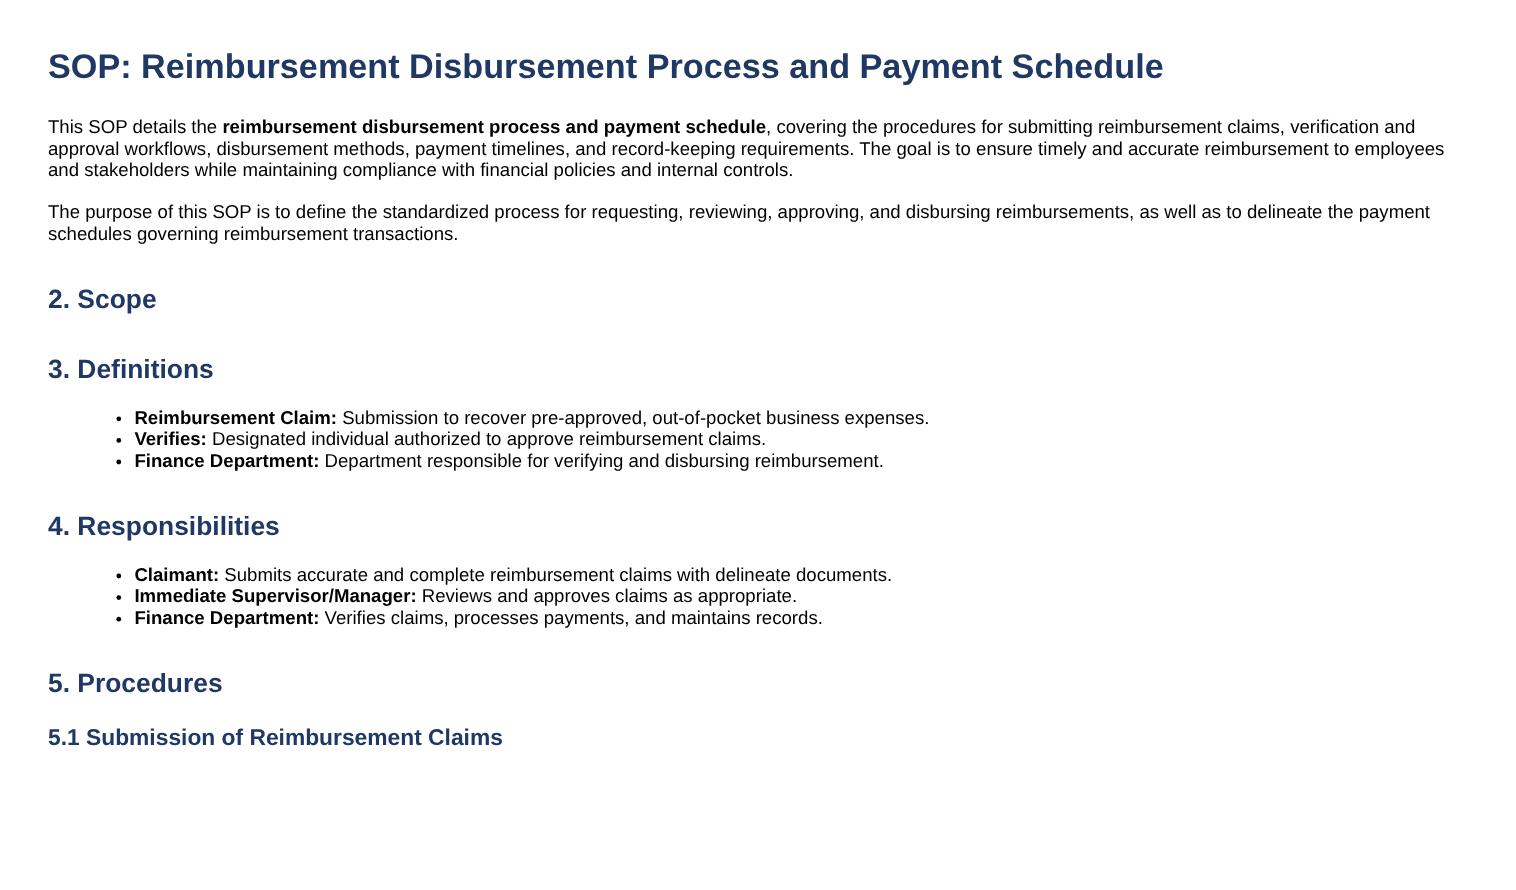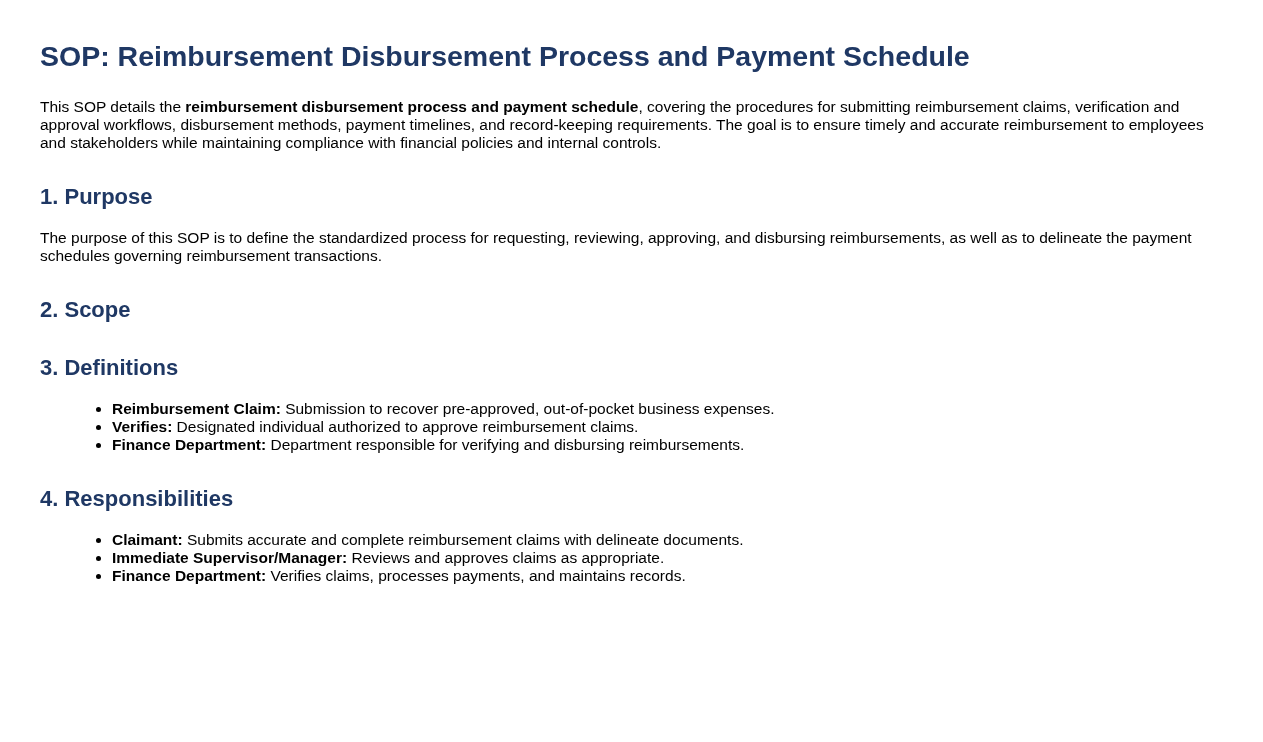--- a/index.html
+++ b/index.html
@@ -55,40 +55,43 @@
 </head>
 <body>
 
 <div class="page">
 
   <h1>SOP: Reimbursement Disbursement Process and Payment Schedule</h1>
 
   <p><span>This SOP details the </span><strong>reimbursement disbursement process and payment schedule</strong><span>, covering the procedures for submitting reimbursement claims, verification and approval workflows, disbursement methods, payment timelines, and record-keeping requirements. The goal is to ensure timely and accurate reimbursement to employees and stakeholders while maintaining compliance with financial policies and internal controls.</span></p>
 
   <section>
-    <h2>1. Purpose</h2>
     <p>The purpose of this SOP is to define the standardized process for requesting, reviewing, approving, and disbursing reimbursements, as well as to delineate the payment schedules governing reimbursement transactions.</p>
   </section>
 
   <section>
     <h2>2. Scope</h2>
   </section>
 
   <section>
     <h2>3. Definitions</h2>
     <ul>
       <li><strong>Reimbursement Claim:</strong><span> Submission to recover pre-approved, out-of-pocket business expenses.</span></li>
       <li><strong>Verifies:</strong><span> Designated individual authorized to approve reimbursement claims.</span></li>
-      <li><strong>Finance Department:</strong><span> Department responsible for verifying and disbursing reimbursements.</span></li>
+      <li><strong>Finance Department:</strong><span> Department responsible for verifying and disbursing reimbursement.</span></li>
     </ul>
   </section>
 
   <section>
     <h2>4. Responsibilities</h2>
     <ul>
       <li><strong>Claimant:</strong><span> Submits accurate and complete reimbursement claims with delineate documents.</span></li>
       <li><strong>Immediate Supervisor/Manager:</strong><span> Reviews and approves claims as appropriate.</span></li>
       <li><strong>Finance Department:</strong><span> Verifies claims, processes payments, and maintains records.</span></li>
     </ul>
   </section>
 
+  <section>
+    <h2>5. Procedures</h2>
+    <h3>5.1 Submission of Reimbursement Claims</h3>
+  </section>
 
 </div>
 
 </body></html>

